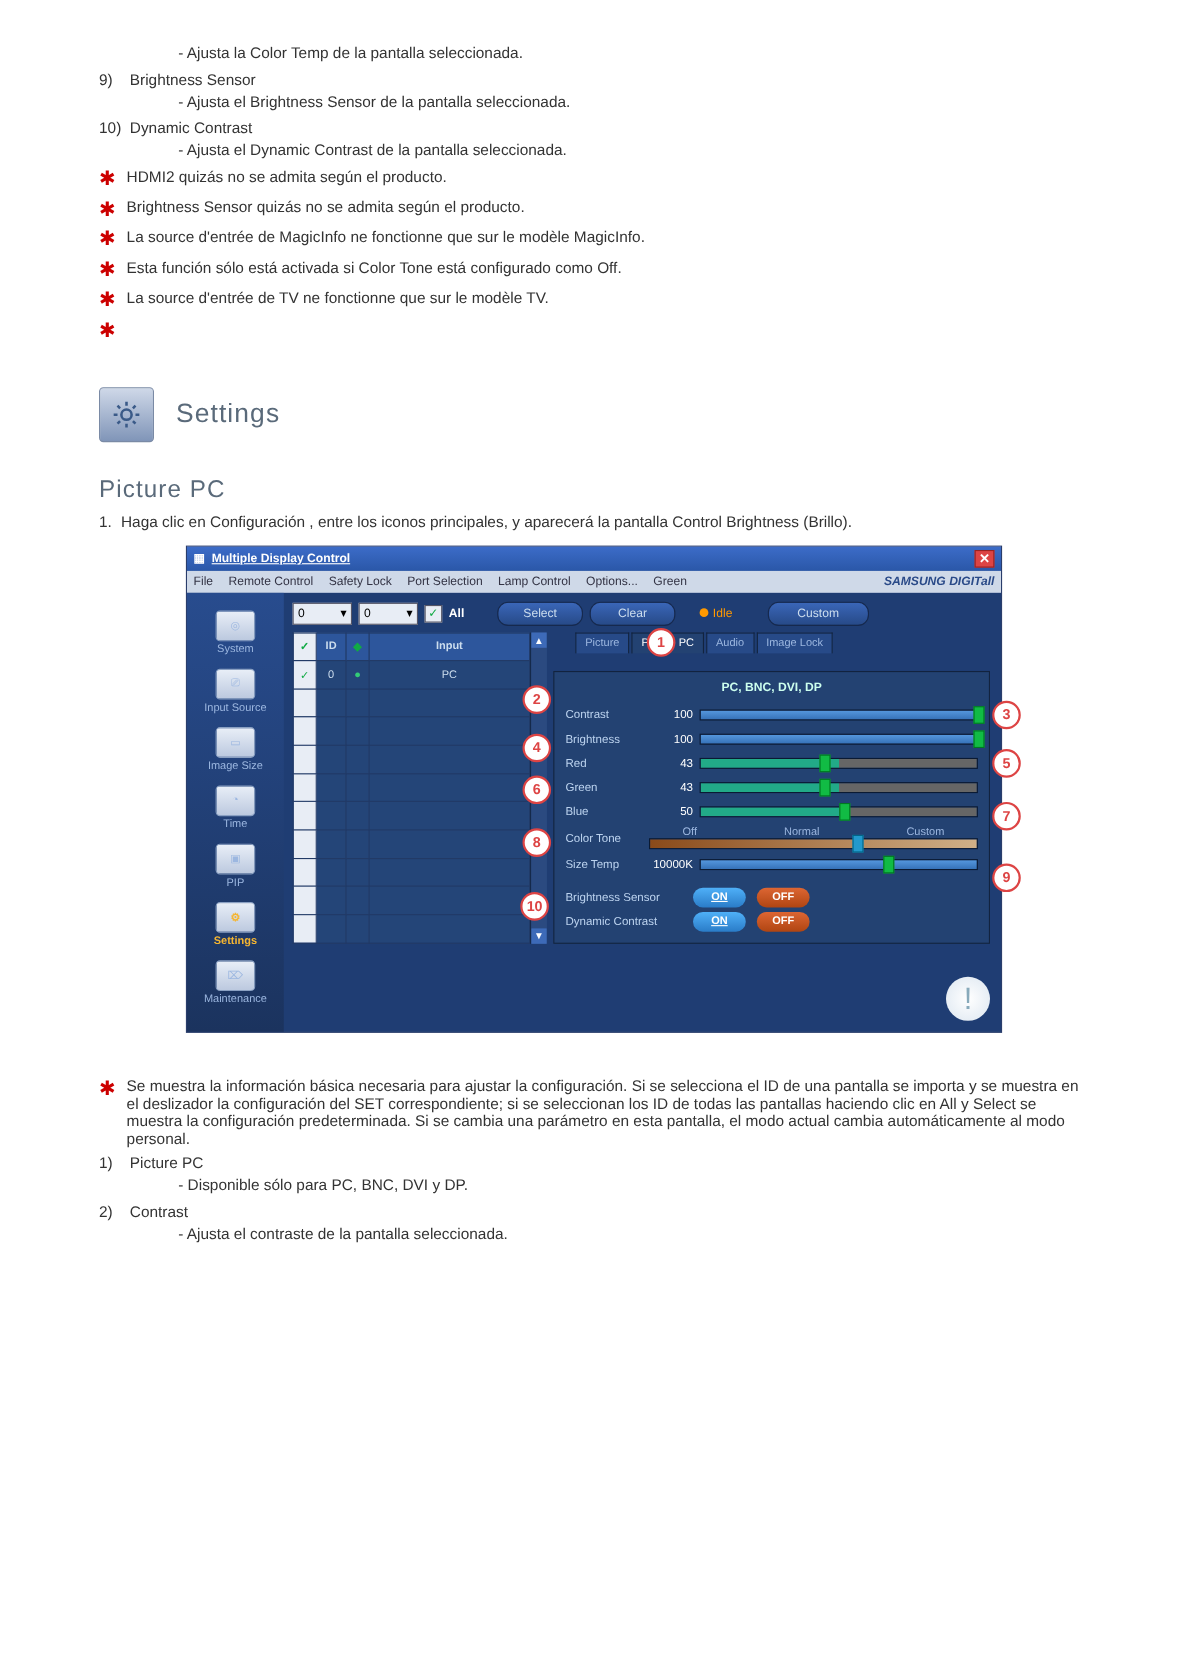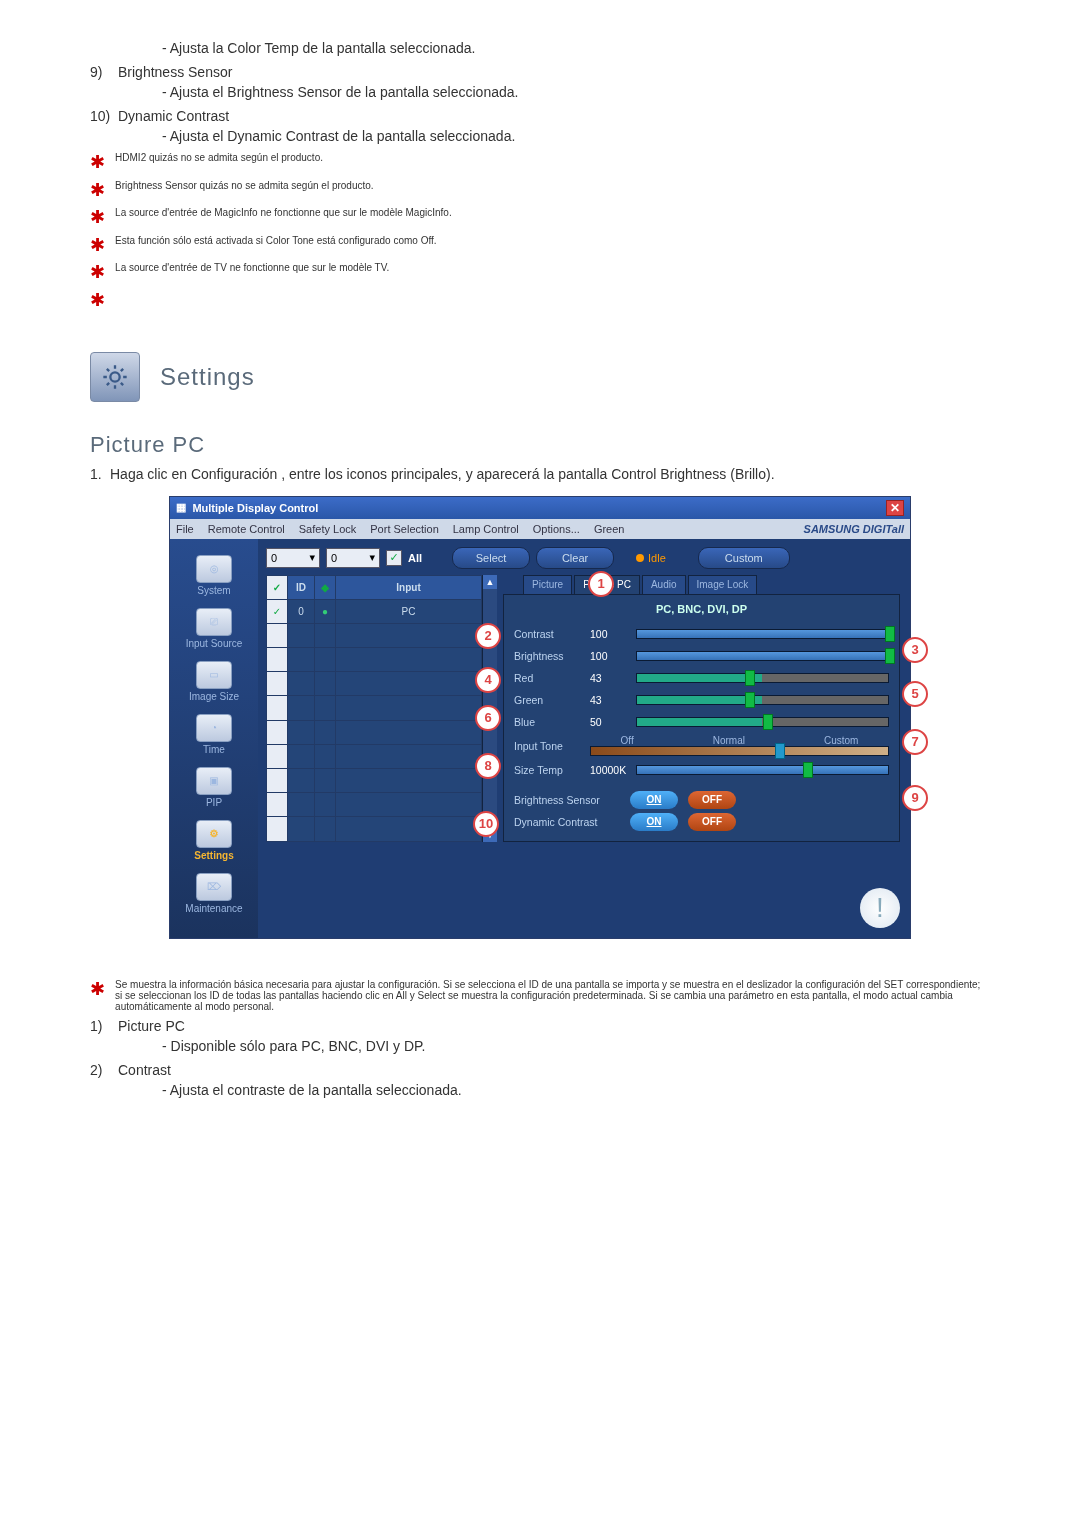--- a/index.html
+++ b/index.html
@@ -10,21 +10,21 @@
     margin: 0;
     padding: 40px 90px;
     width: 1080px;
     box-sizing: border-box;
   }
   .num-item { display: flex; margin-bottom: 4px; }
   .num-item .num { width: 28px; flex-shrink:0; }
   .sub { margin-left: 72px; margin-bottom: 8px; }
   .star-line { display: flex; align-items: flex-start; margin: 6px 0; }
   .star { color: #cc0000; font-size: 18px; margin-right: 10px; line-height: 1.2; }
-  .note-text { font-size: 10px; }
+  .note-text { font-size: 14px; }
   .settings-header { display: flex; align-items: center; margin-top: 40px; margin-bottom: 30px; }
   .settings-icon {
     width: 48px; height: 48px; margin-right: 20px;
     background: linear-gradient(#cfd8e8,#8095b8);
     border: 1px solid #7a8aa5; border-radius: 4px;
     display:flex;align-items:center;justify-content:center;
   }
   .settings-icon svg { width:28px; height:28px; }
   h2.settings-title { font-size: 24px; font-weight: normal; color: #5a6a7a; margin:0; letter-spacing: 1px; }
   h3.section-title { font-size: 22px; font-weight: normal; color: #5a6a7a; margin: 10px 0 8px 0; letter-spacing: 1px;}
@@ -36,21 +36,21 @@
     width: 740px; margin: 10px auto 40px auto;
     border: 1px solid #2a3d6b;
     background: linear-gradient(#2b4d8e,#1c3363);
     font-size: 11px; color:#cde;
   }
   .titlebar {
     background: linear-gradient(#3c6cc8,#2a57a8);
     height: 22px; display:flex; align-items:center; padding: 0 6px;
     color:#fff; font-weight:bold;
   }
-  .titlebar .tb-title { flex:1; }
+  .titlebar .tb-title { flex:1;text-decoration:underline; }
   .close-btn {
     width: 18px; height:16px; background:#d44; color:#fff;
     display:flex;align-items:center;justify-content:center;
     font-size:12px; border:1px solid #922; box-sizing:border-box;
   }
   .menubar {
     background: #cfd9e8; height:20px; display:flex; align-items:center;
     color:#334; padding: 0 6px; gap: 14px; font-size:11px;
   }
   .menubar .spacer { flex:1; }
@@ -84,28 +84,28 @@
     border:1px solid #223a66; height:18px; text-align:center;
     font-size:10px; color:#cde; padding:0;
   }
   .grid-table th { background:#2d569c; }
   .grid-table td { background:#244578; }
   .grid-table .chkcell { width:20px; background:#e8edf5; }
   .grid-table .idcell { width:26px; }
   .grid-table .stat { width:20px; }
   .main-body { display:flex; gap:6px; }
   .right-panel { flex:1; position:relative; }
-  .tabs { display:flex; gap:2px; margin-bottom:0px;padding-left:20px; }
+  .tabs { display:flex; gap:2px; margin-bottom:16px;padding-left:20px; }
   .tab { height:18px; background:#274a88; padding:0 8px; display:flex;align-items:center; color:#9cb7e0; border:1px solid #12233f; border-bottom:none; font-size:10px;}
   .tab.active { background:#234272; color:#fff; }
   .panel { background:#234272; padding: 8px 10px; border:1px solid #12233f; min-height:230px; }
   .panel-title { text-align:center; color:#cfe; font-size:11px; margin-bottom:8px; font-weight:bold;}
   .ctrl-row { display:flex; align-items:center; height:22px; gap:6px; font-size:10.5px;}
   .ctrl-row .cl-label { width:70px; color:#bcd3ef; }
-  .ctrl-row .cl-val { width:40px; color:#fff; }
+  .ctrl-row .cl-val { width:40px; color:#fff;text-align:right; }
   .slider {
     flex:1; height:8px; background: linear-gradient(#5597dd,#3672b8);
     position:relative; border:1px solid #0a1a33;
   }
   .slider.g { background: linear-gradient(90deg,#2a8,#2a8 50%, #666 50%, #666);}
   .slider .thumb { position:absolute; top:-4px; width:8px; height:14px; background:#1b4; border:1px solid #072;}
   .tone-row { height:26px; }
   .tone-opts { display:flex; gap:18px; flex:1; color:#9cb7e0; font-size:10px;justify-content:space-around;}
   .tone-bar { height:8px; background: linear-gradient(90deg,#8a4a1a,#d0b088); flex:1; position:relative; border:1px solid #0a1a33;}
   .tone-bar .thumb{position:absolute; top:-4px; left:62%; width:8px;height:14px;background:#29c;border:1px solid #068;}
@@ -355,21 +355,21 @@
                 </div>
             </div>
             <div class="ctrl-row">
               <span class="cl-label">Blue</span>
               <span class="cl-val">50</span>
               <div class="slider g">
                   <div class="thumb" style="left:50%"></div>
                 </div>
             </div>
             <div class="ctrl-row tone-row">
-              <span class="cl-label">Input Tone</span>
+              <span class="cl-label">Color Tone</span>
               <div style="flex:1">
                 <div class="tone-opts">
                   <span>Off</span>
                   <span>Normal</span>
                   <span>Custom</span>
                 </div>
                 <div class="tone-bar">
                     <div class="thumb"></div>
                   </div>
               </div>

